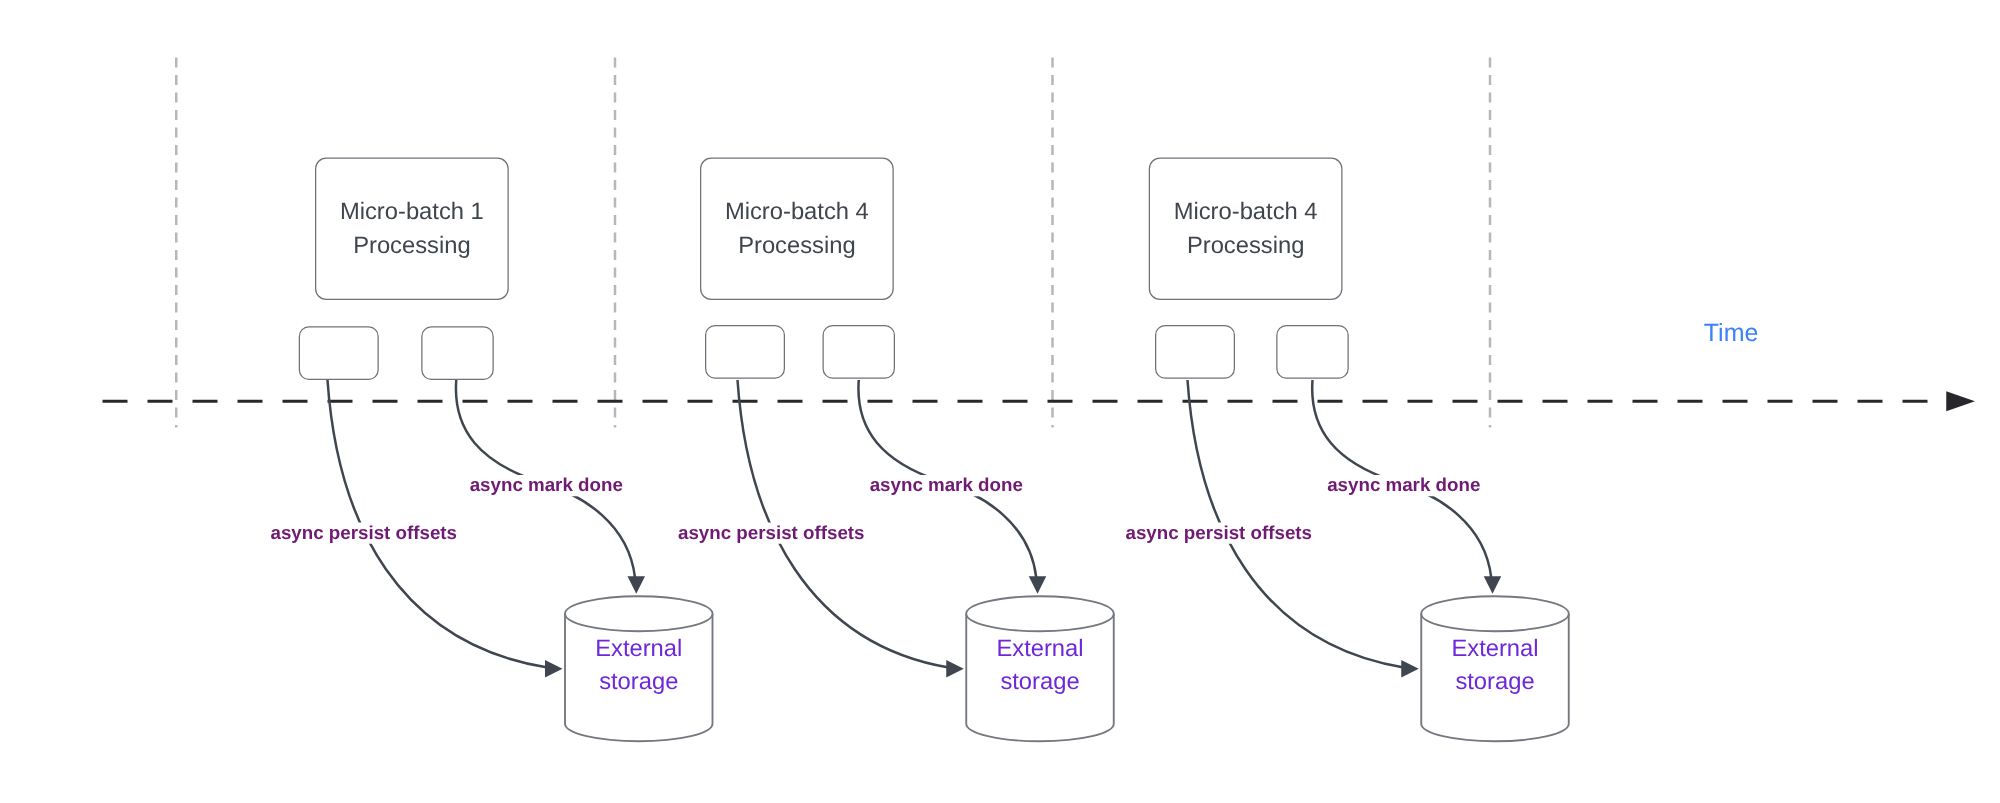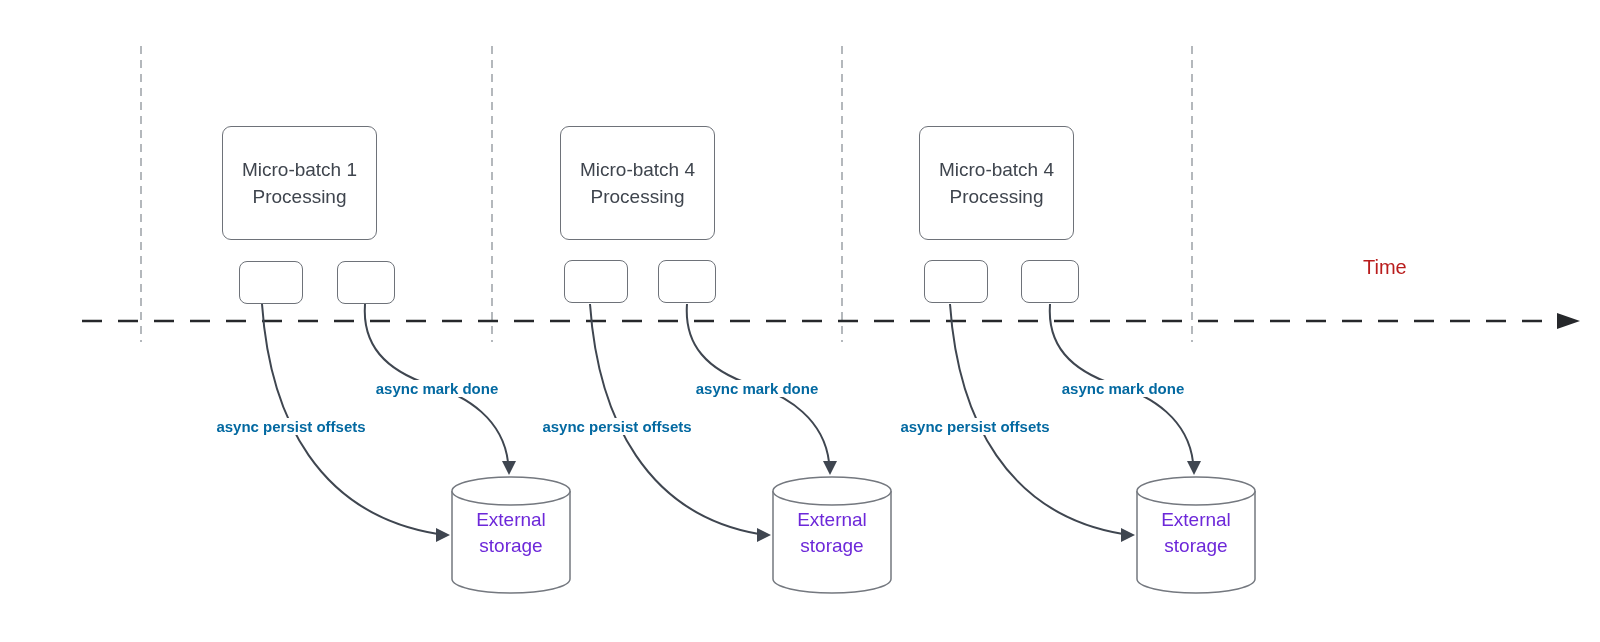--- a/index.html
+++ b/index.html
@@ -13,29 +13,29 @@
     border:1.5px solid #6e7279;border-radius:9px;background:#ffffff;
     display:flex;flex-direction:column;align-items:center;justify-content:center;
     font-size:19px;line-height:27px;color:#3f454e;text-align:center;
   }
   .task-box{
     position:absolute;height:41px;
     border:1.5px solid #6e7279;border-radius:8px;background:#ffffff;
   }
   .flow-label{
     position:absolute;transform:translateX(-50%);
-    font-size:15px;font-weight:bold;color:#0369a1;white-space:nowrap;
+    font-size:15px;font-weight:bold;color:#701a75;white-space:nowrap;
     background:#ffffff;padding:0 2px;line-height:17px;
   }
   .storage-label{
     position:absolute;width:110px;text-align:center;
     font-size:19px;line-height:26px;color:#6d28d9;
   }
   .time-label{
-    position:absolute;font-size:20px;color:#b91c1c;white-space:nowrap;
+    position:absolute;font-size:20px;color:#3b82f6;white-space:nowrap;
   }
 </style>
 </head>
 <body>
 
 <div class="canvas">
 
   <svg class="layer" viewBox="0 0 1600 642">
 
     <line x1="141" y1="46" x2="141" y2="342" stroke="#b4b8bc" stroke-width="2" stroke-dasharray="8 6"></line>
@@ -80,21 +80,21 @@
     <g>
       <path d="M 773 491 L 773 579 A 59 14 0 0 0 891 579 L 891 491" fill="#ffffff" stroke="#74787f" stroke-width="1.5"></path>
       <ellipse cx="832" cy="491" rx="59" ry="14" fill="#ffffff" stroke="#74787f" stroke-width="1.5"></ellipse>
     </g>
     <g>
       <path d="M 1137 491 L 1137 579 A 59 14 0 0 0 1255 579 L 1255 491" fill="#ffffff" stroke="#74787f" stroke-width="1.5"></path>
       <ellipse cx="1196" cy="491" rx="59" ry="14" fill="#ffffff" stroke="#74787f" stroke-width="1.5"></ellipse>
     </g>
   </svg>
 
-  <div class="batch-box" style="left:222px;top:126px;">
+  <div class="batch-box" style="left:252px;top:126px;">
     <span>Micro-batch 1</span>
     <span>Processing</span>
   </div>
   <div class="task-box" style="left:239px;top:261px;width:62px;"></div>
   <div class="task-box" style="left:337px;top:261px;width:56px;"></div>
   <div class="flow-label" style="left:291px;top:418px;">async persist offsets</div>
   <div class="flow-label" style="left:437px;top:380px;">async mark done</div>
   <div class="storage-label" style="left:456px;top:507px;">External storage</div>
 
   <div class="batch-box" style="left:560px;top:126px;">

